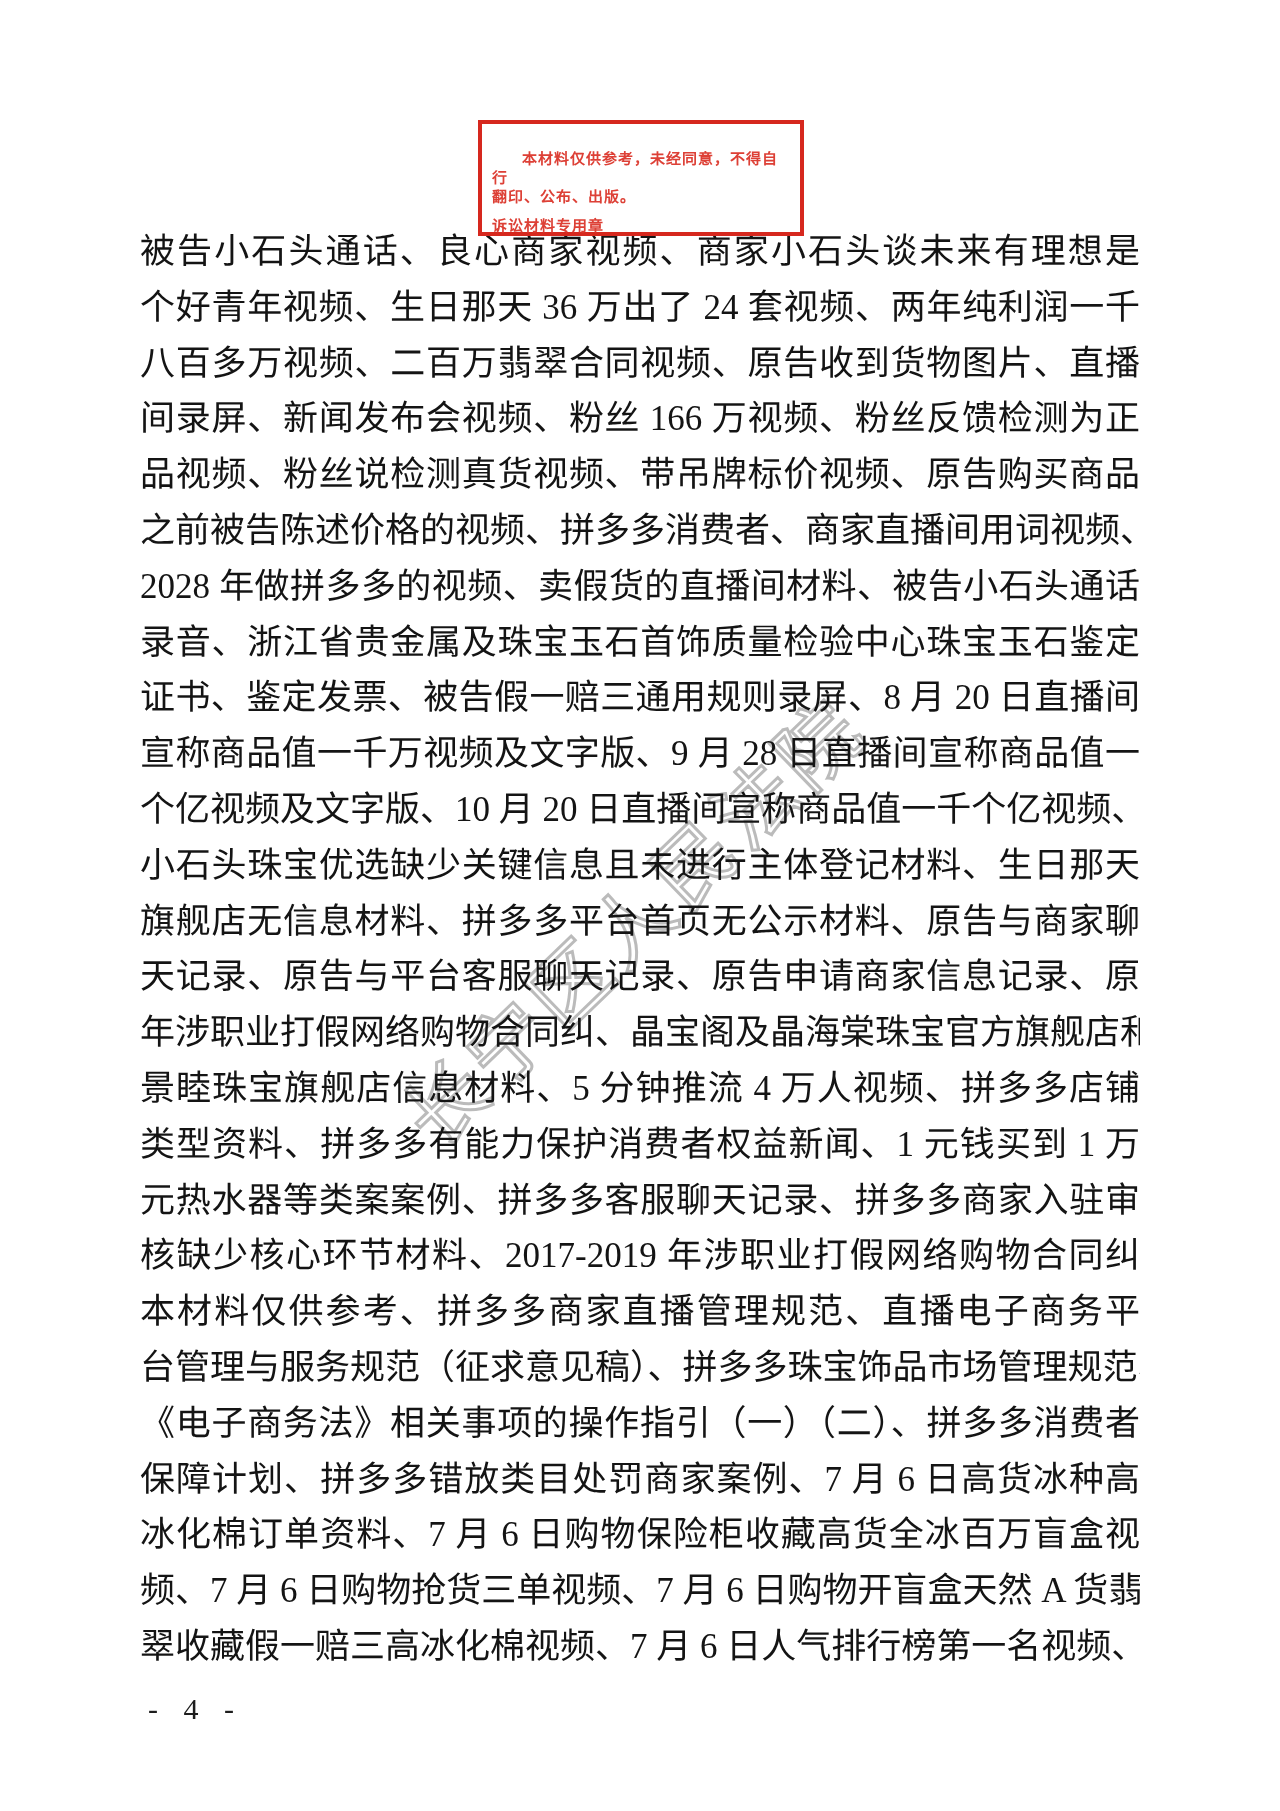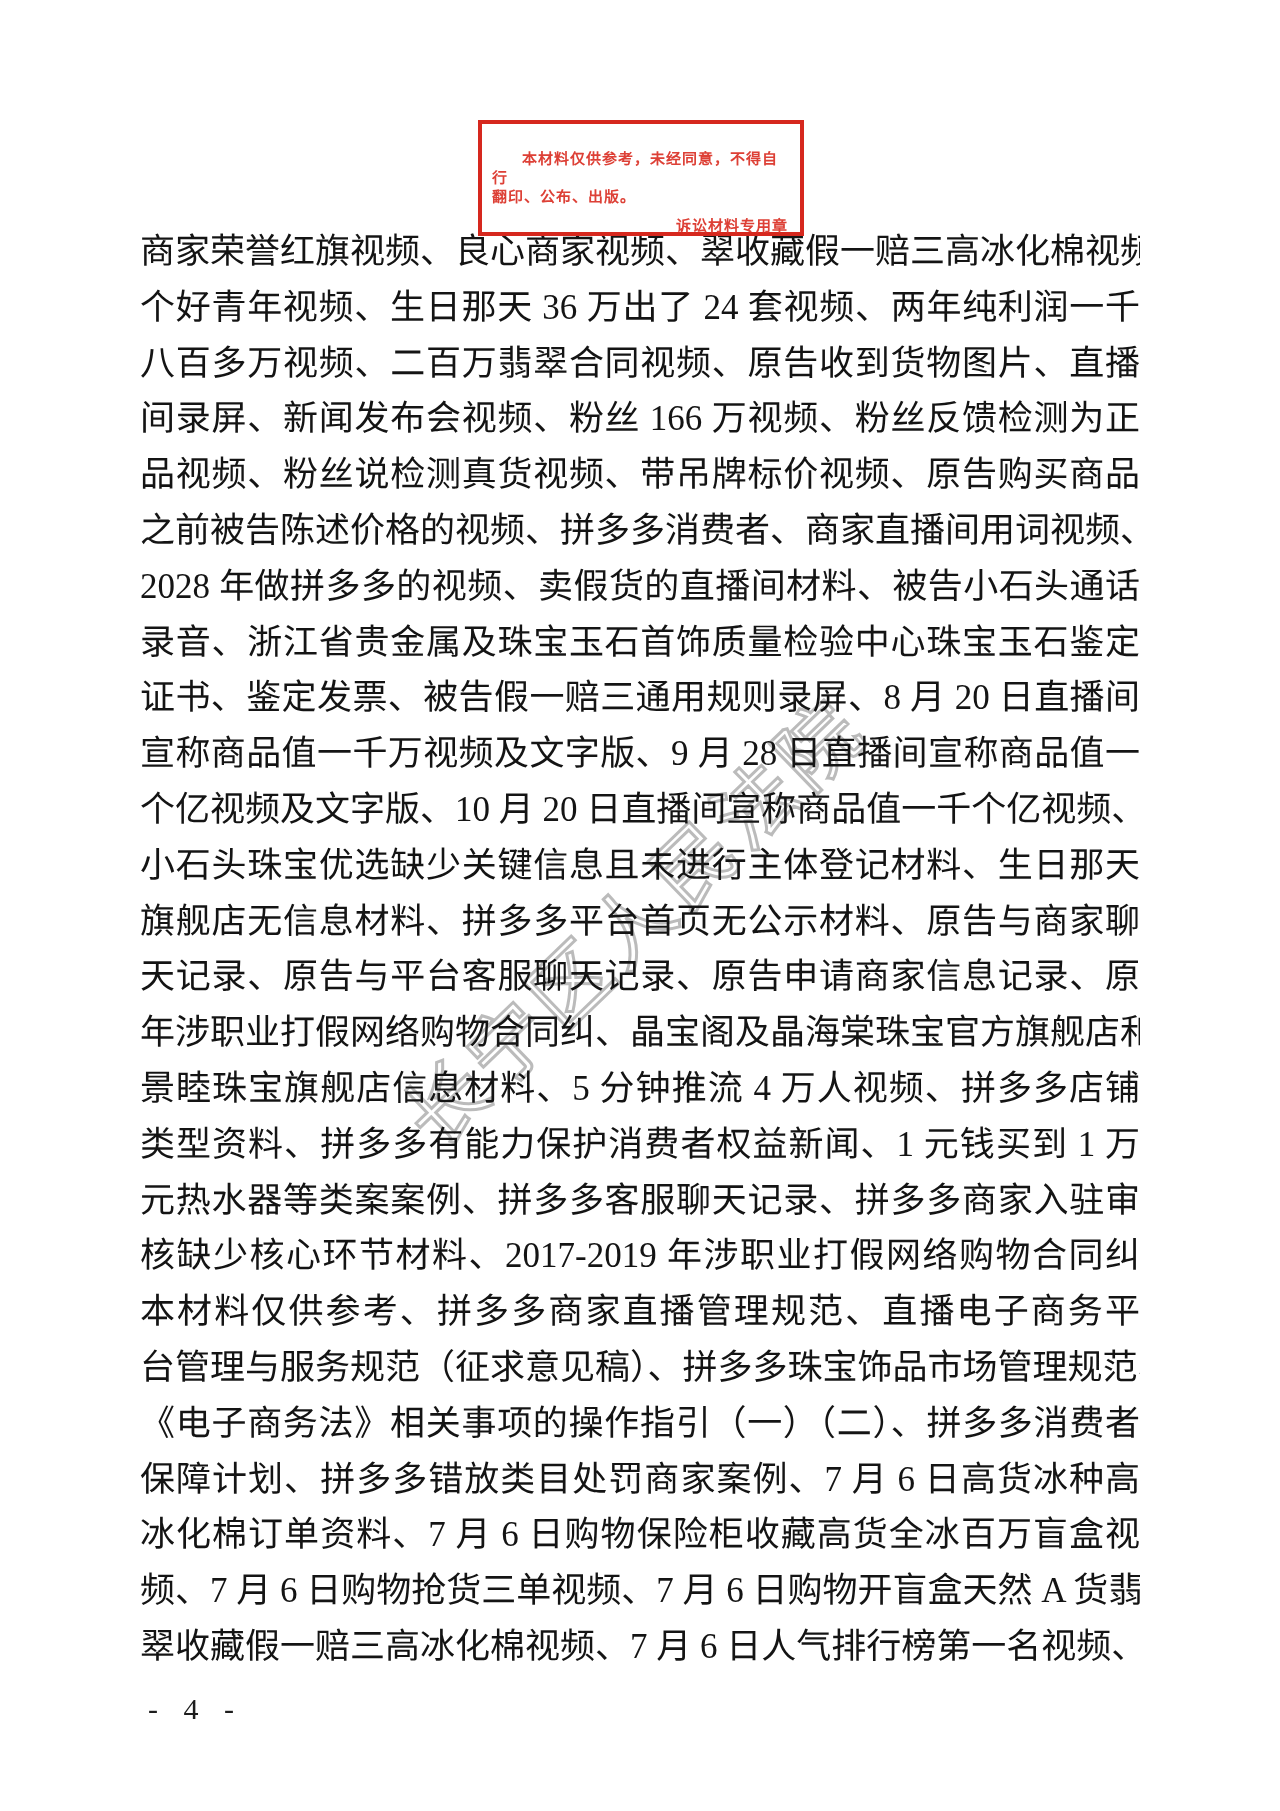--- a/index.html
+++ b/index.html
@@ -26,21 +26,21 @@
     background: transparent;
   }
   .stamp-line {
     font-size: 15px;
     font-weight: bold;
     color: #dd4036;
     line-height: 19px;
     letter-spacing: 1px;
   }
   .stamp-indent { text-indent: 30px; }
-  .stamp-right  { text-align: right; margin-top: 10px; padding-right: 2px; }
+  .stamp-right  { margin-top: 10px; padding-right: 2px; }
 
   
   .watermark {
     position: absolute;
     left: 320px;
     top: 828px;
     width: 620px;
     text-align: center;
     transform: rotate(-44deg);
     transform-origin: center;
@@ -92,21 +92,21 @@
 
   <div class="stamp-box">
     <div class="stamp-line stamp-indent">本材料仅供参考，未经同意，不得自行</div>
     <div class="stamp-line">翻印、公布、出版。</div>
     <div class="stamp-line stamp-right">诉讼材料专用章</div>
   </div>
 
   <div class="watermark">长宁区人民法院</div>
 
   <div class="body-text">
-      <div class="text-line">商家荣誉红旗视频、良心商家视频、翠收藏假一赔三高冰化棉视频</div>
+      <div class="text-line">被告小石头通话、良心商家视频、商家小石头谈未来有理想是</div>
       <div class="text-line">个好青年视频、生日那天 36 万出了 24 套视频、两年纯利润一千</div>
       <div class="text-line">八百多万视频、二百万翡翠合同视频、原告收到货物图片、直播</div>
       <div class="text-line">间录屏、新闻发布会视频、粉丝 166 万视频、粉丝反馈检测为正</div>
       <div class="text-line">品视频、粉丝说检测真货视频、带吊牌标价视频、原告购买商品</div>
       <div class="text-line">之前被告陈述价格的视频、拼多多消费者、商家直播间用词视频、</div>
       <div class="text-line">2028 年做拼多多的视频、卖假货的直播间材料、被告小石头通话</div>
       <div class="text-line">录音、浙江省贵金属及珠宝玉石首饰质量检验中心珠宝玉石鉴定</div>
       <div class="text-line">证书、鉴定发票、被告假一赔三通用规则录屏、8 月 20 日直播间</div>
       <div class="text-line">宣称商品值一千万视频及文字版、9 月 28 日直播间宣称商品值一</div>
       <div class="text-line">个亿视频及文字版、10 月 20 日直播间宣称商品值一千个亿视频、</div>

